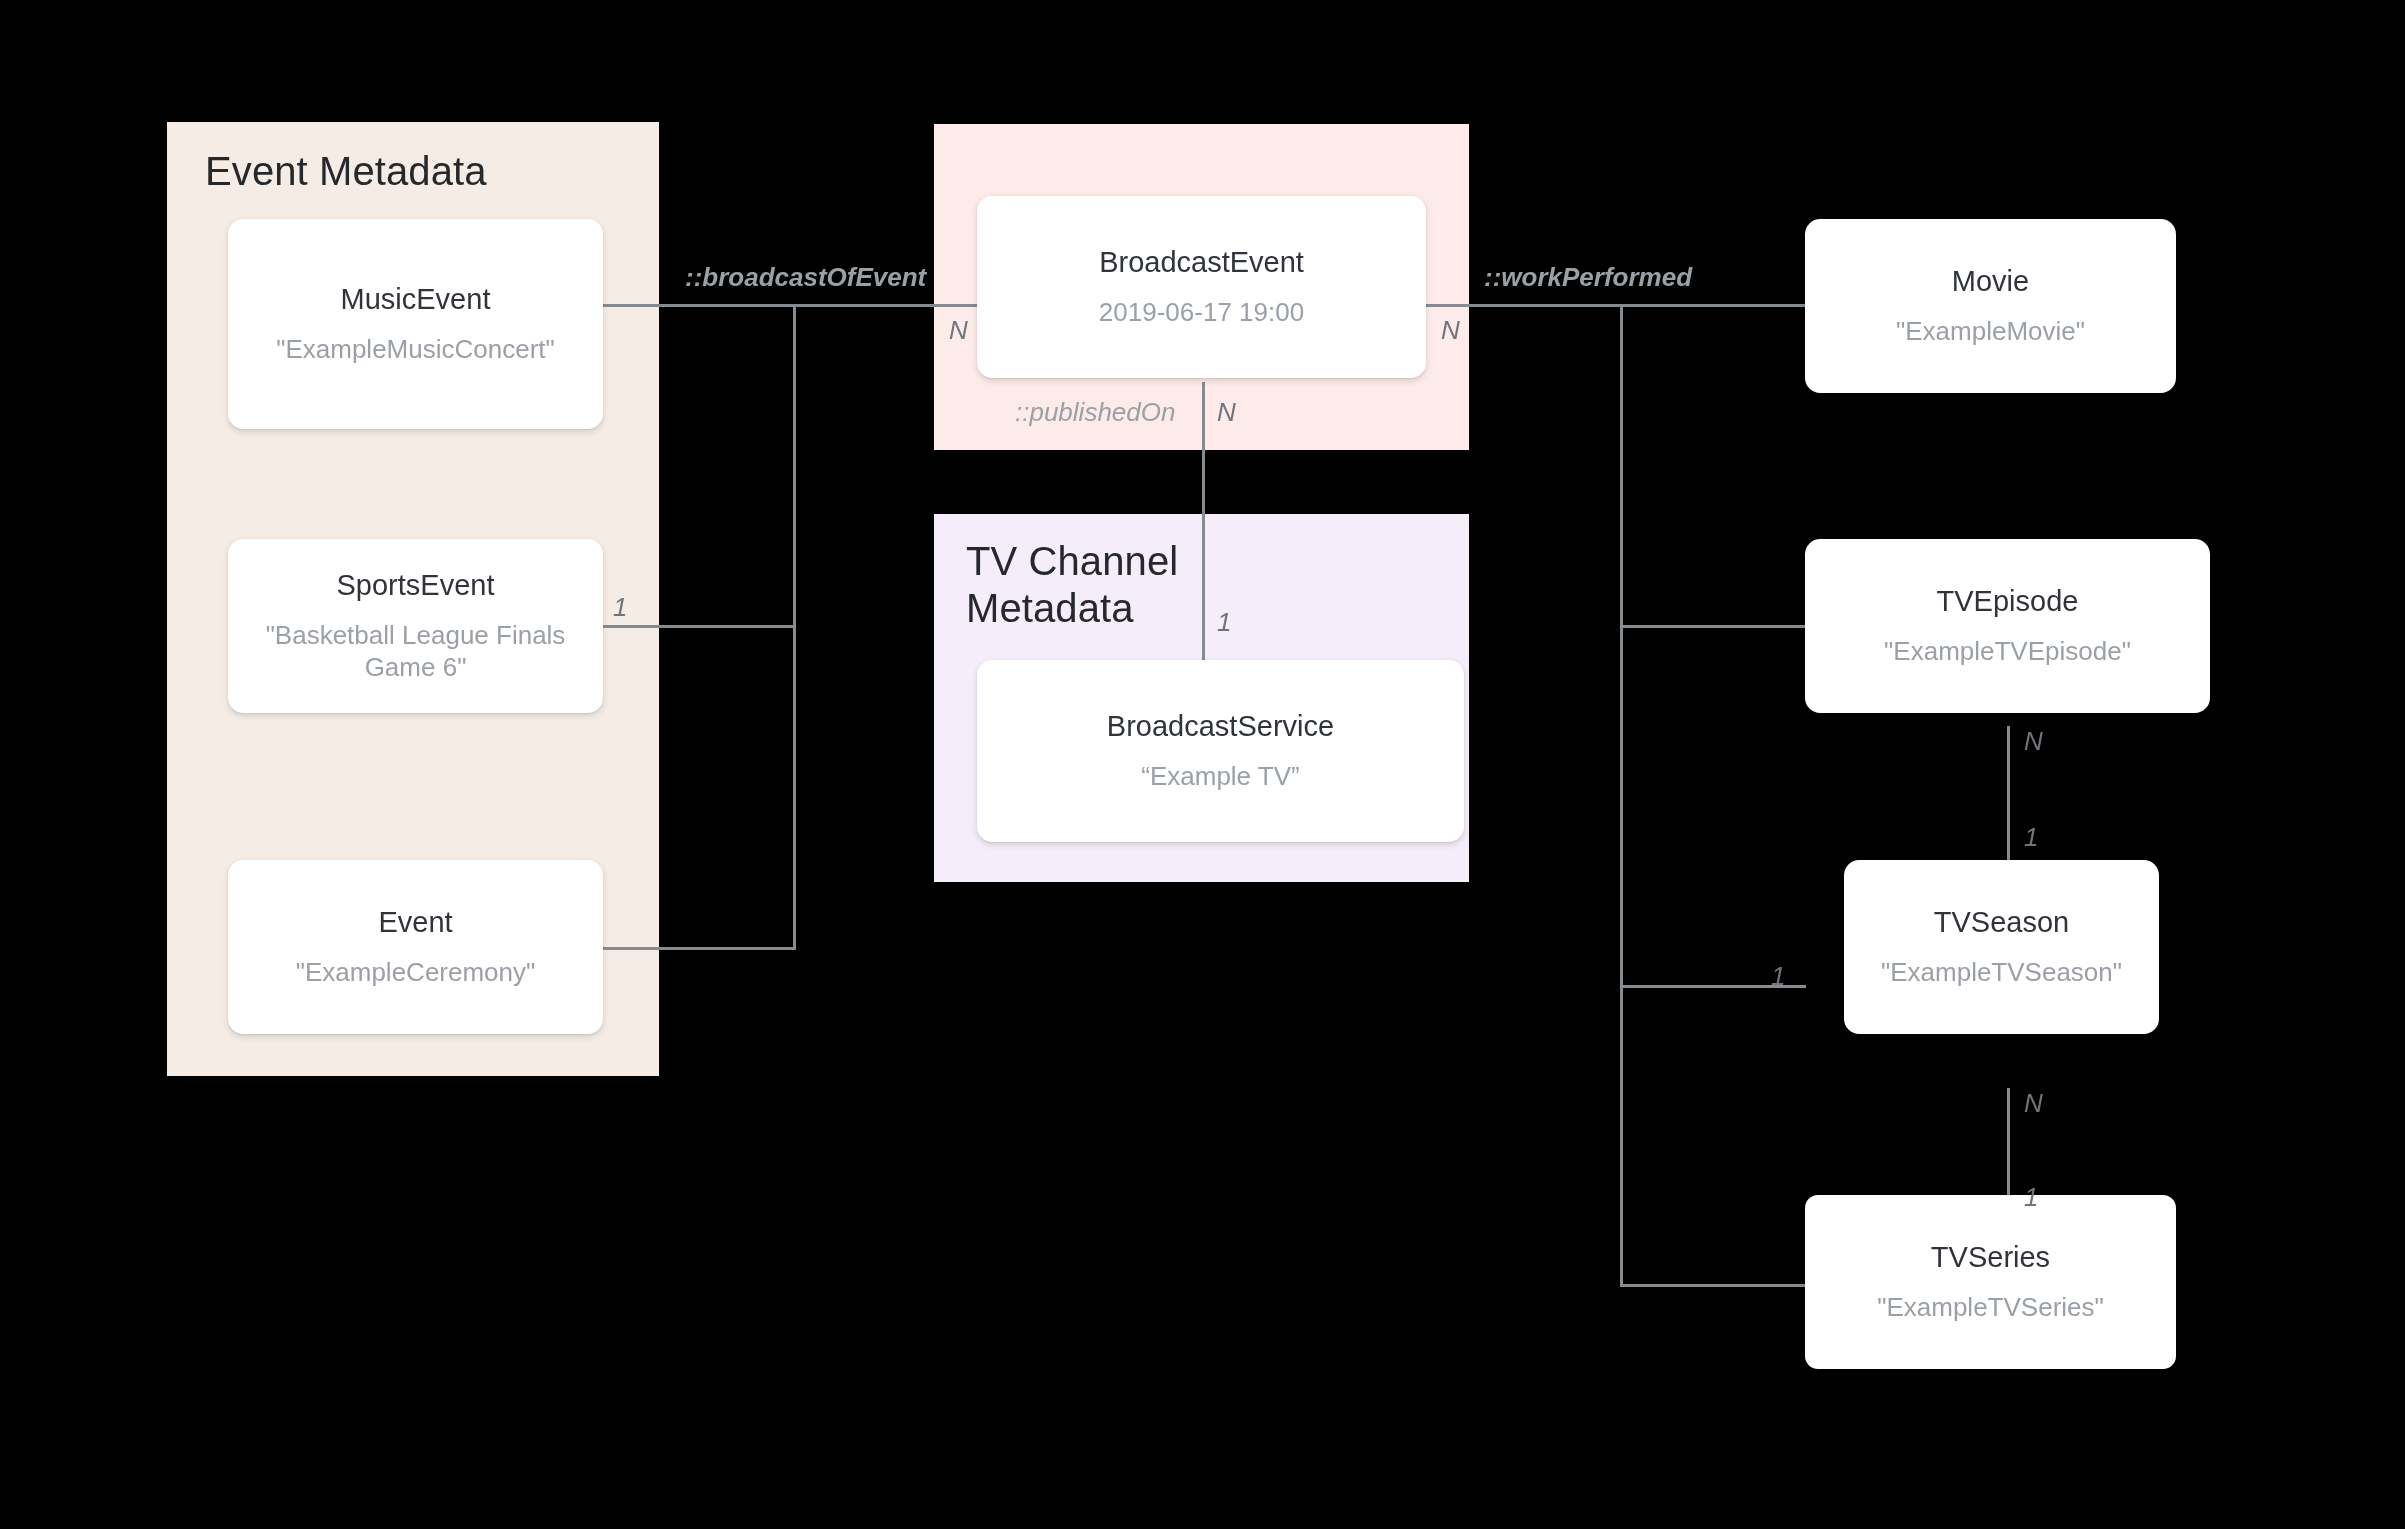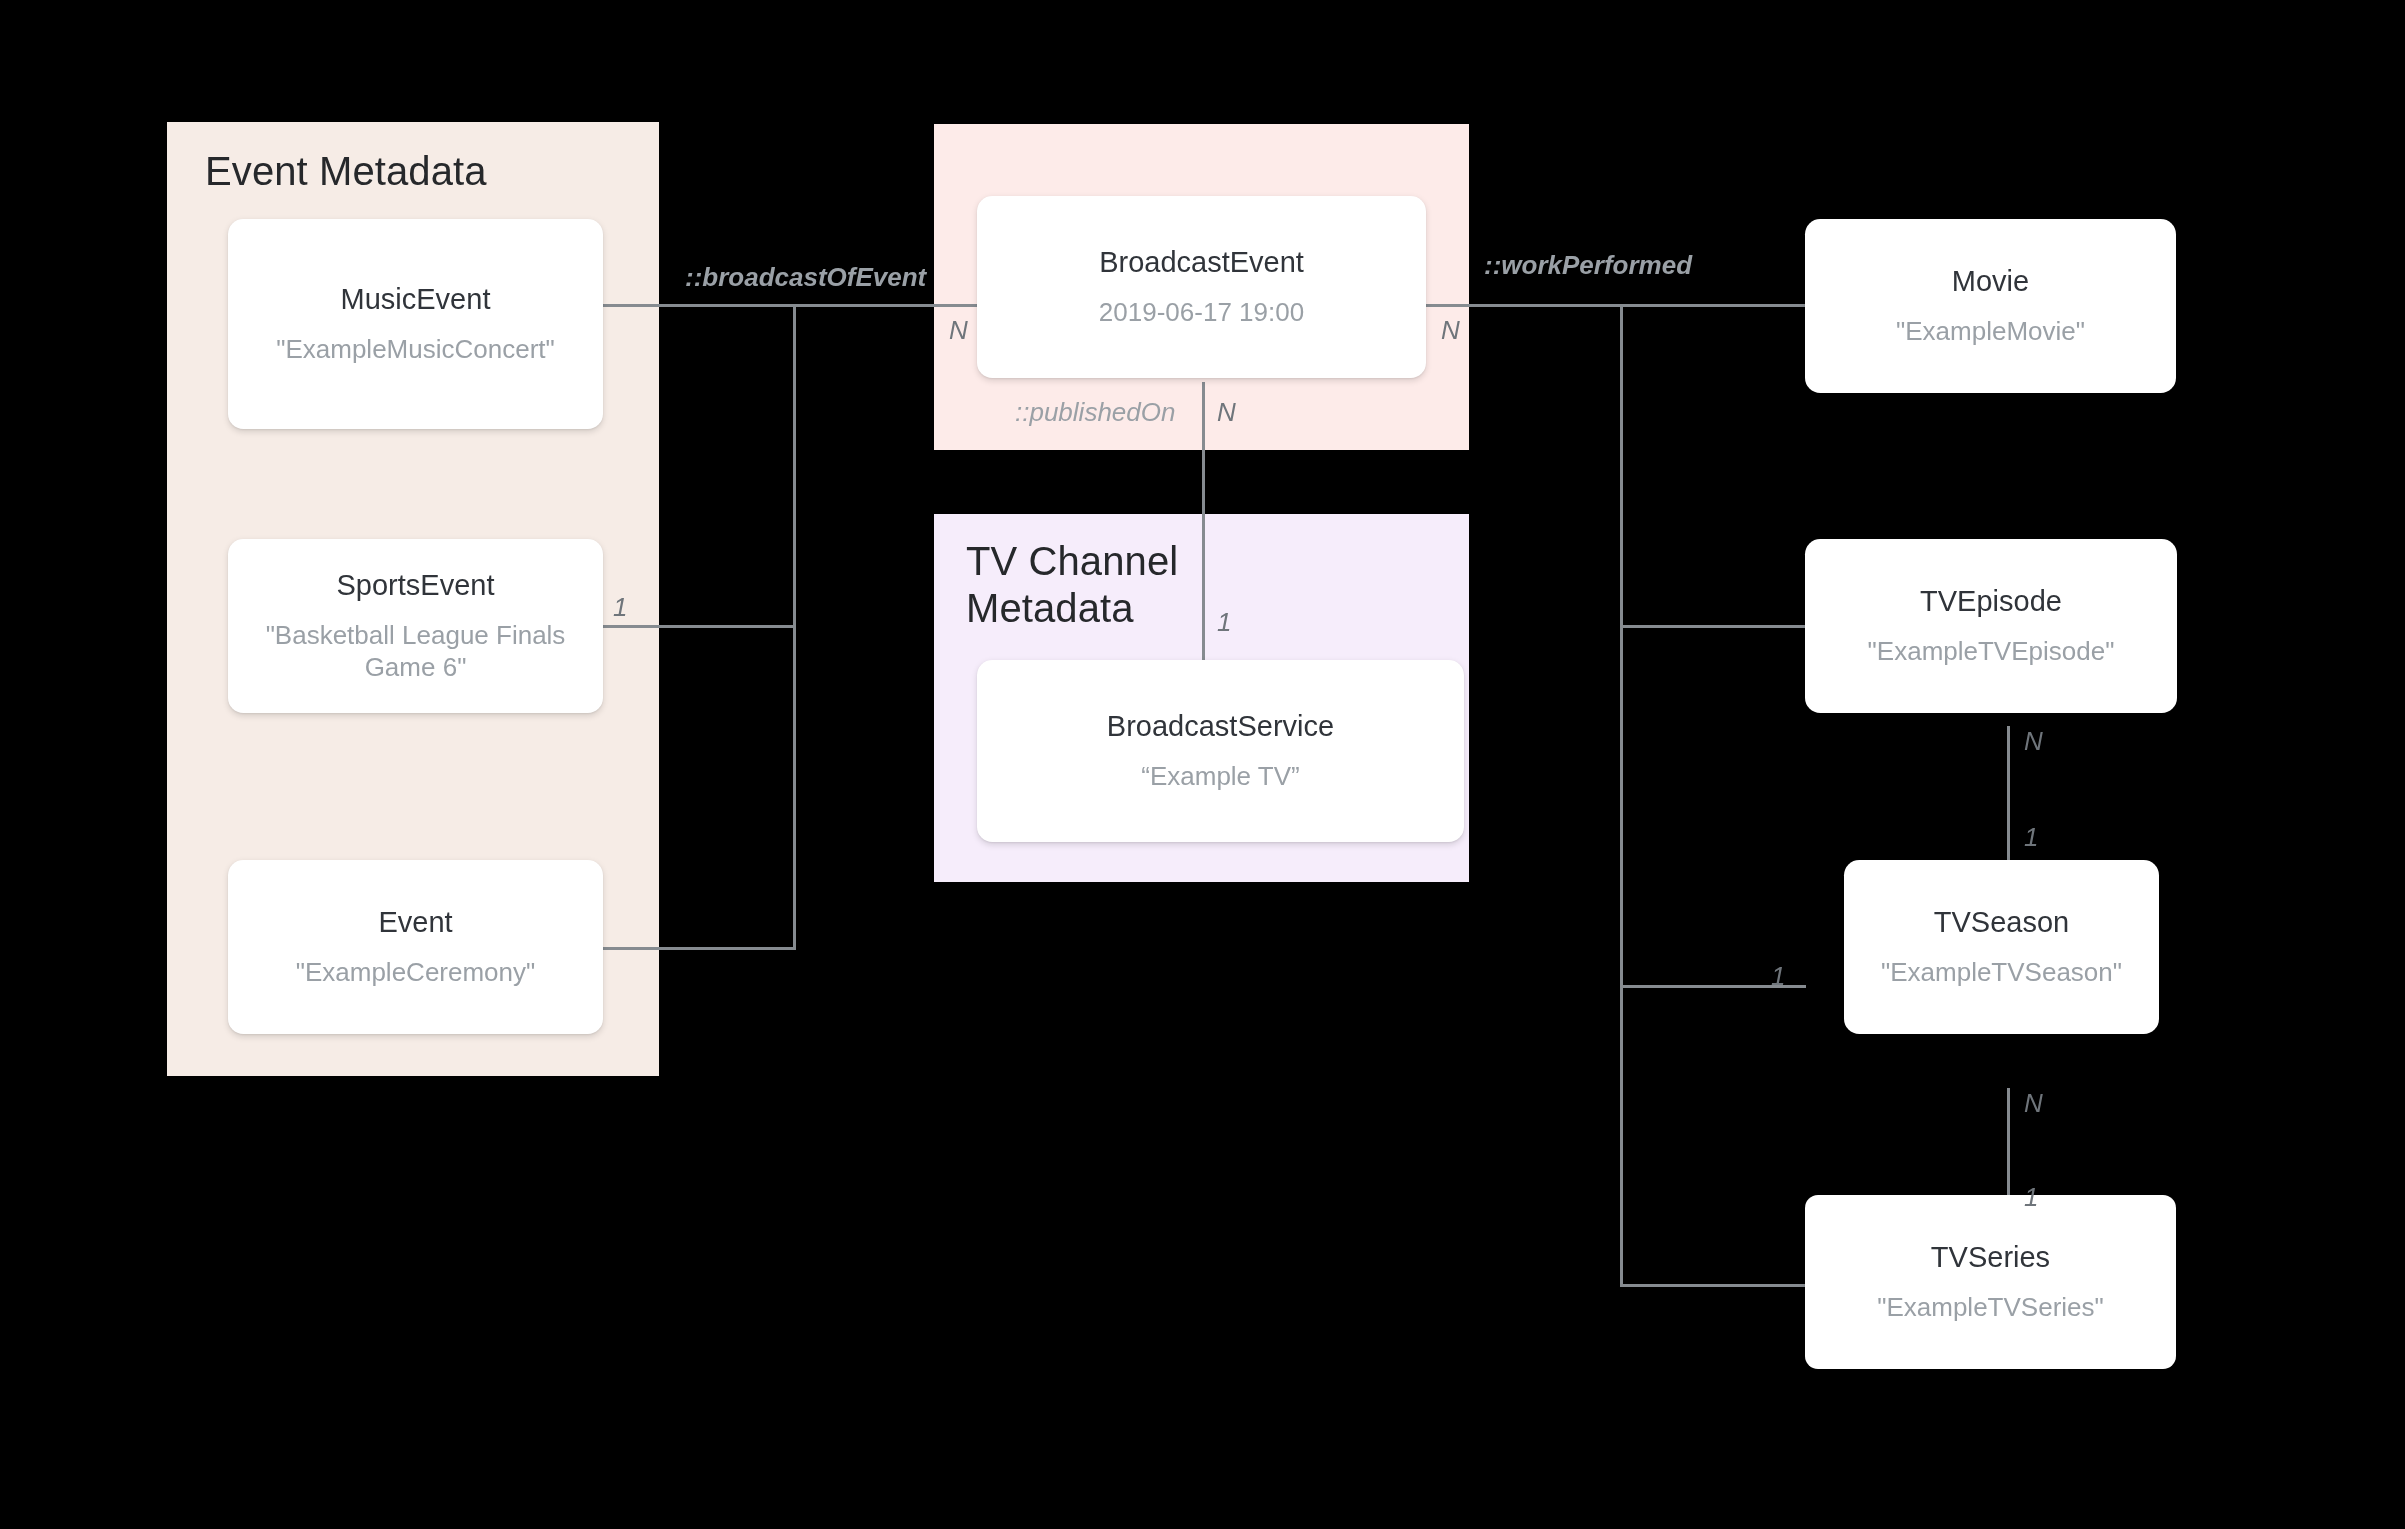--- a/index.html
+++ b/index.html
@@ -154,38 +154,38 @@
   <div class="card" style="left:977px; top:660px; width:487px; height:182px;">
     <div class="card-title">BroadcastService</div>
     <div class="card-sub">“Example TV”</div>
   </div>
 
   <div class="card" style="left:1805px; top:219px; width:371px; height:174px;">
     <div class="card-title">Movie</div>
     <div class="card-sub">"ExampleMovie"</div>
   </div>
 
-  <div class="card" style="left:1805px; top:539px; width:372px; height:174px;">
+  <div class="card" style="left:1805px; top:539px; width:405px; height:174px;">
     <div class="card-title">TVEpisode</div>
     <div class="card-sub">"ExampleTVEpisode"</div>
   </div>
 
   <div class="card" style="left:1844px; top:860px; width:315px; height:174px;">
     <div class="card-title">TVSeason</div>
     <div class="card-sub">"ExampleTVSeason"</div>
   </div>
 
   <div class="card" style="left:1805px; top:1195px; width:371px; height:174px;border-radius:13px;">
     <div class="card-title">TVSeries</div>
     <div class="card-sub">"ExampleTVSeries"</div>
   </div>
 
   <div class="edge-label" style="left:685px; top:262px;">::broadcastOfEvent</div>
 
-  <div class="edge-label" style="left:1484px; top:250px;">::workPerformed</div>
+  <div class="edge-label" style="left:1484px; top:262px;">::workPerformed</div>
 
   <div class="edge-label plain" style="left:1015px; top:397px;">::publishedOn</div>
 
   <div class="card-mult" style="left:613px; top:592px;">1</div>
 
   <div class="card-mult" style="left:949px; top:315px;">N</div>
 
   <div class="card-mult" style="left:1441px; top:315px;">N</div>
 
   <div class="card-mult" style="left:1217px; top:397px;">N</div>

